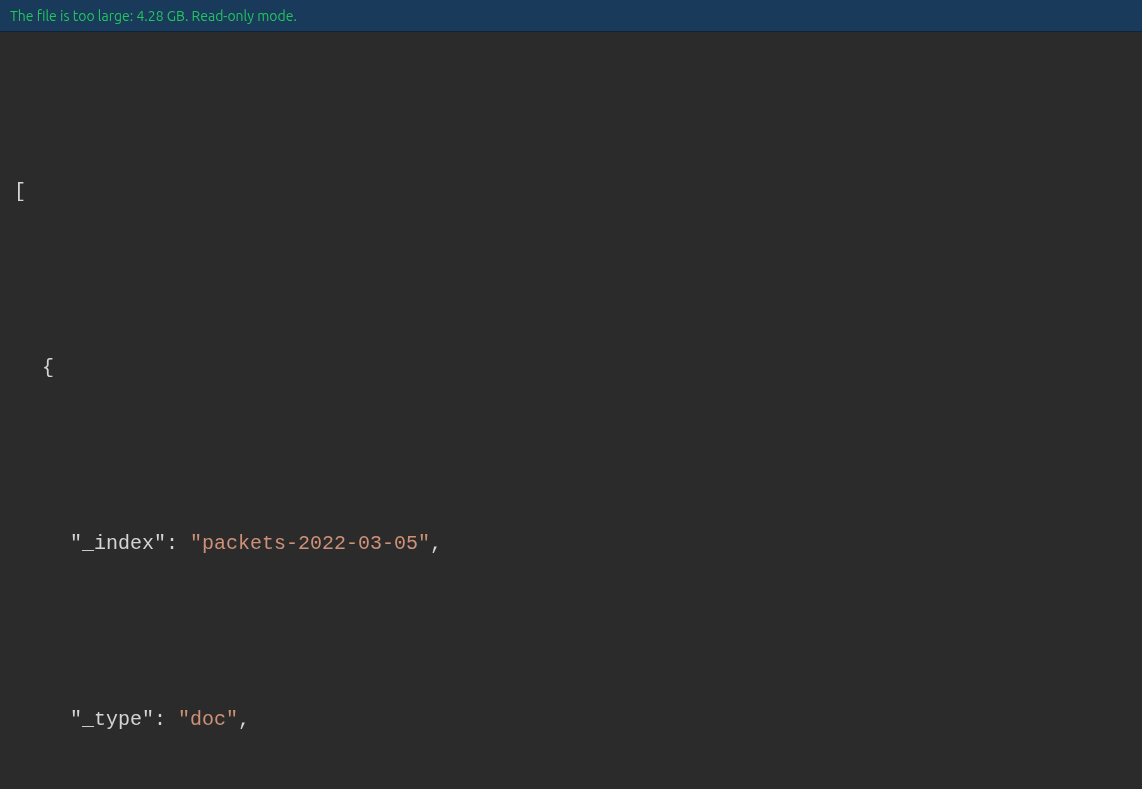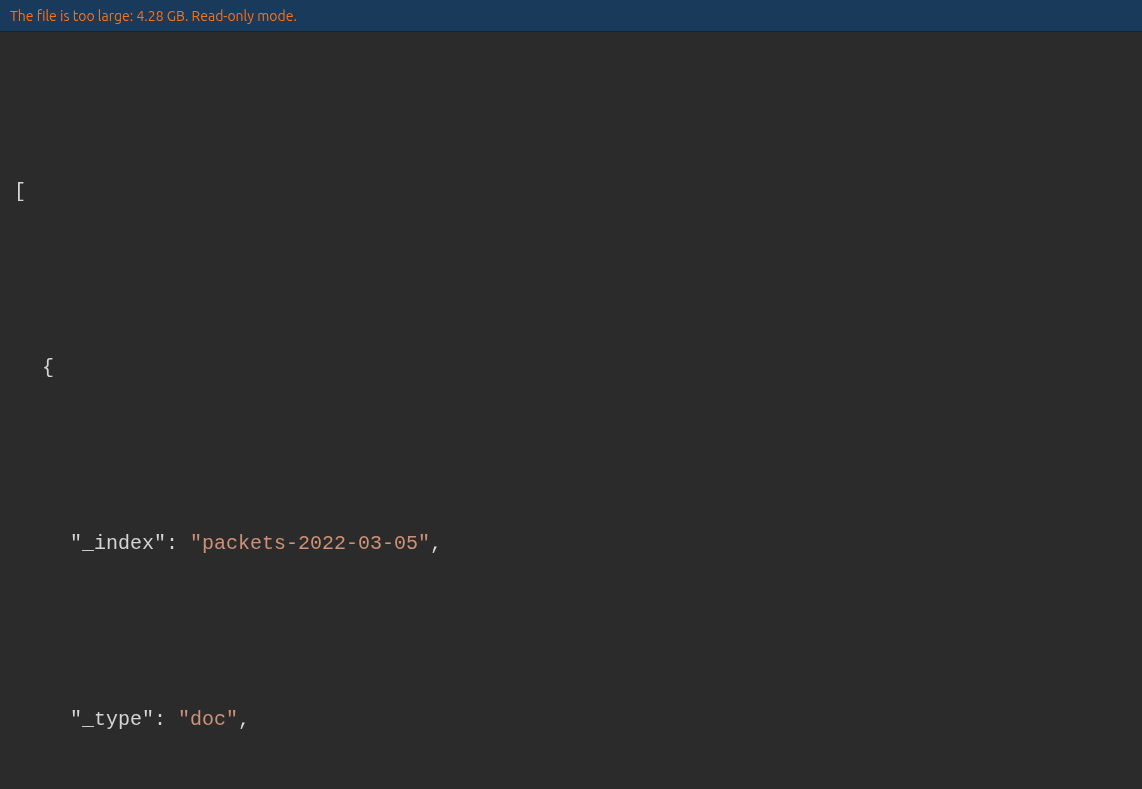--- a/index.html
+++ b/index.html
@@ -5,21 +5,21 @@
   * { margin: 0; padding: 0; box-sizing: border-box; }
   html, body {
     width: 1142px;
     height: 789px;
     overflow: hidden;
     font-family: Consolas, 'Courier New', monospace;
     background: #2b2b2b;
   }
   .notification-bar {
     background: #1a3a5c;
-    color: #f97316;
+    color: #22c55e;
     font-family: -apple-system, "Segoe UI", Ubuntu, sans-serif;
     font-size: 14px;
     padding: 6px 10px;
     height: 32px;
     display: flex;
     align-items: center;
     border-bottom: 1px solid #0f2438;
   }
   .editor-area {
     background: #2b2b2b;

